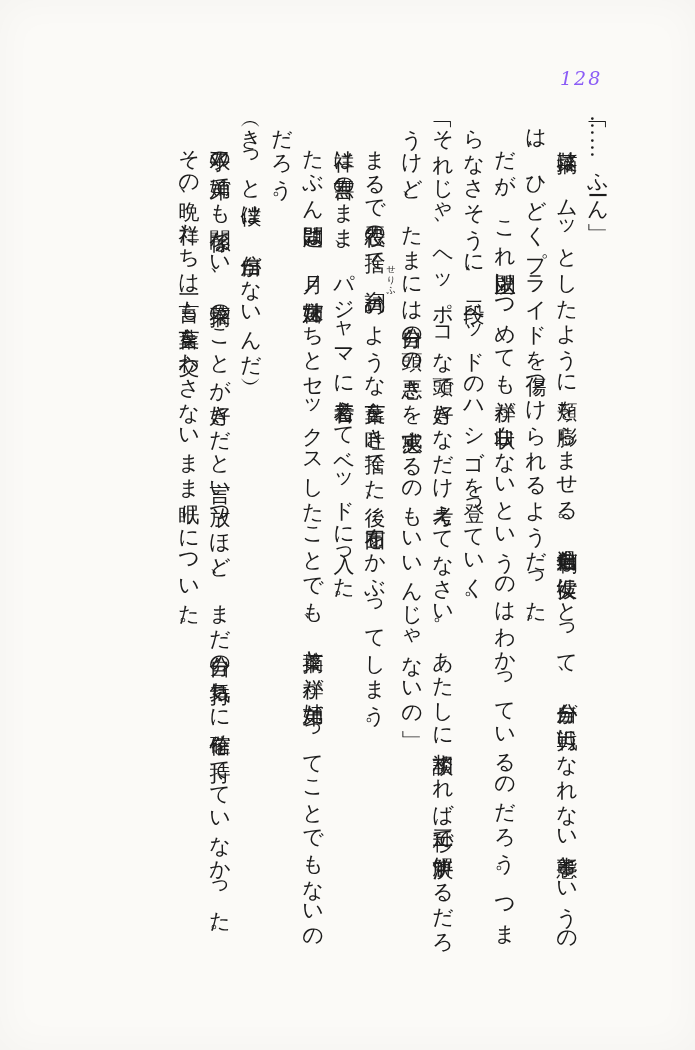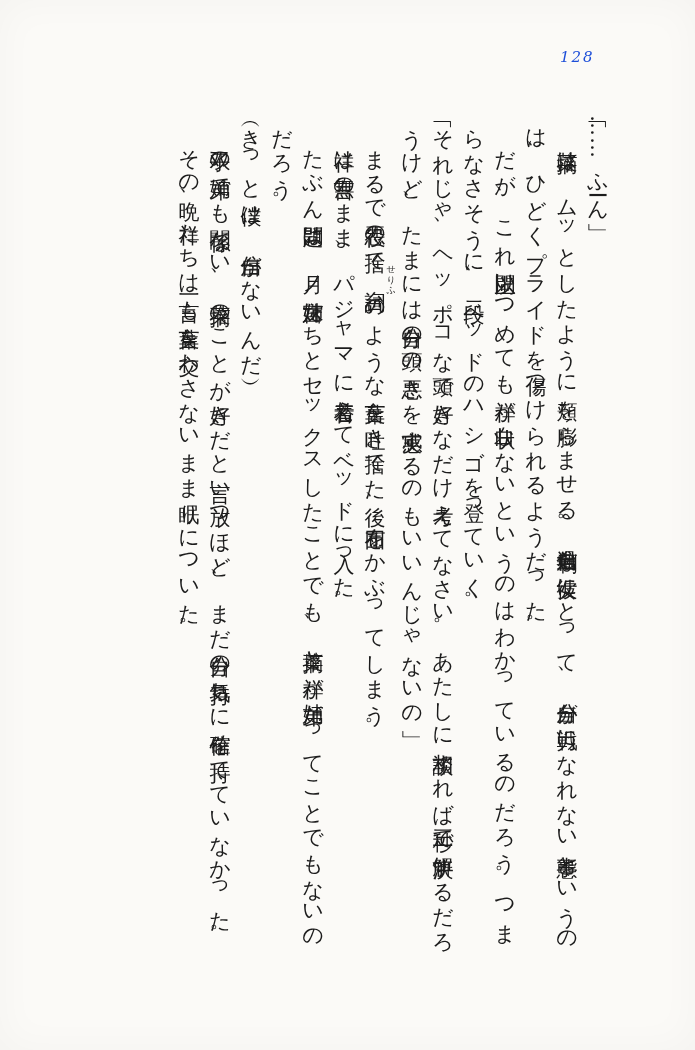--- a/index.html
+++ b/index.html
@@ -13,26 +13,26 @@
     height: 1050px;
     margin: 0 auto;
     background: #fbfaf7;
     font-family: "DejaVu Serif", "Liberation Serif", serif;
     color: #1c1c1c;
     overflow: hidden;
     box-shadow: inset 0 0 40px rgba(0,0,0,0.03);
   }
   .page-number {
     position: absolute;
-    top: 48px;
+    top: 67px;
     left: 560px;
-    font-size: 15px;
+    font-size: 19px;
     font-style: italic;
     letter-spacing: 2px;
-    color: #1d4ed8;
+    color: #8b5cf6;
   }
   .body-text {
     position: absolute;
     top: 114px;
     right: 82px;
     width: 482px;
     height: 842px;
     writing-mode: vertical-rl;
     -webkit-writing-mode: vertical-rl;
     text-orientation: mixed;

